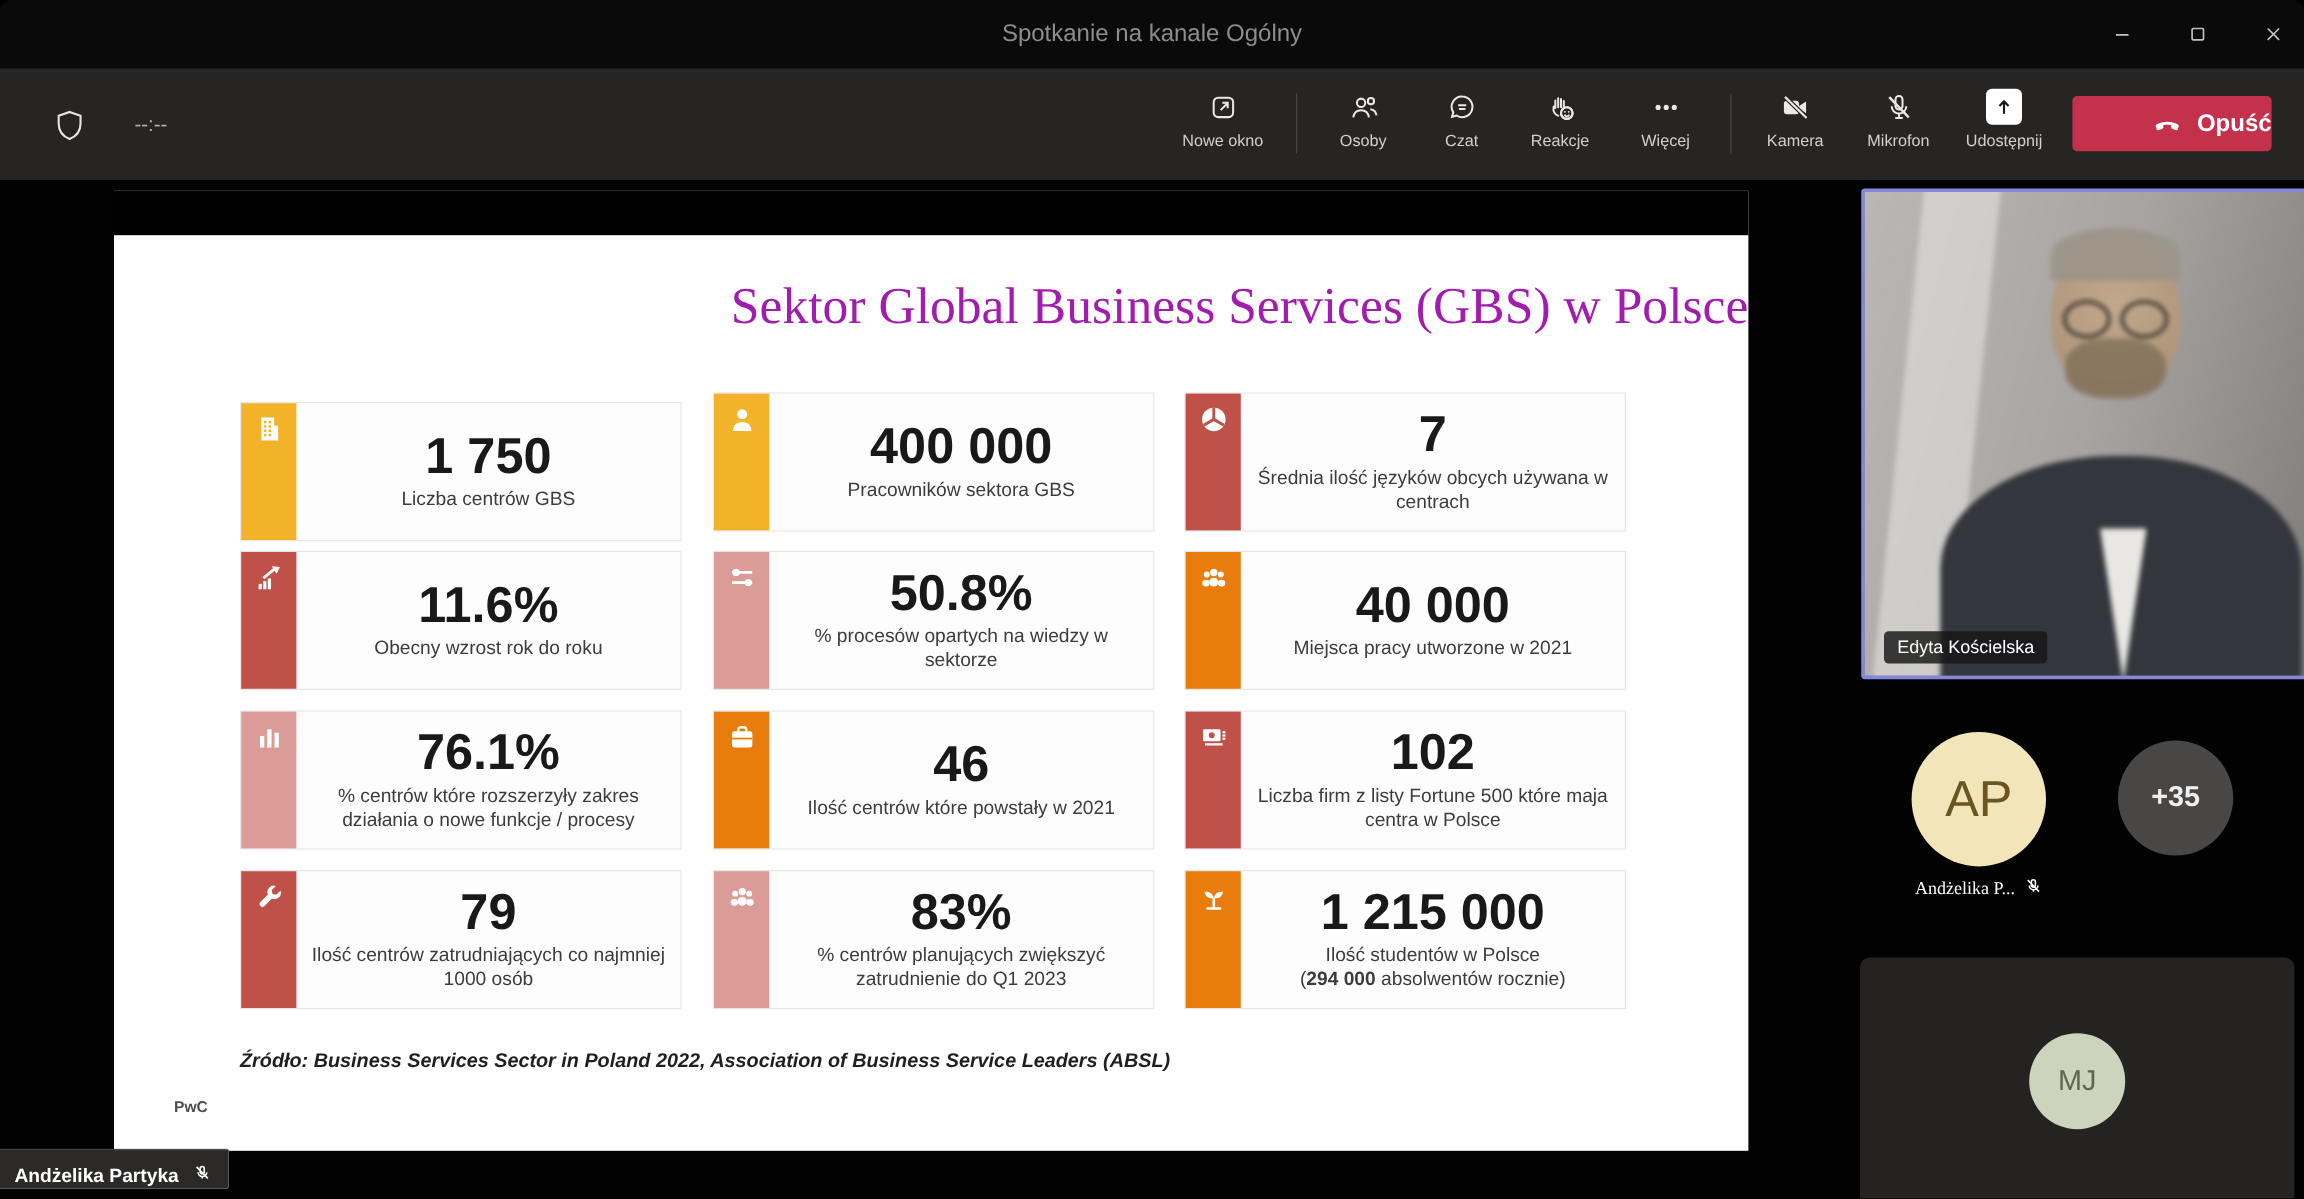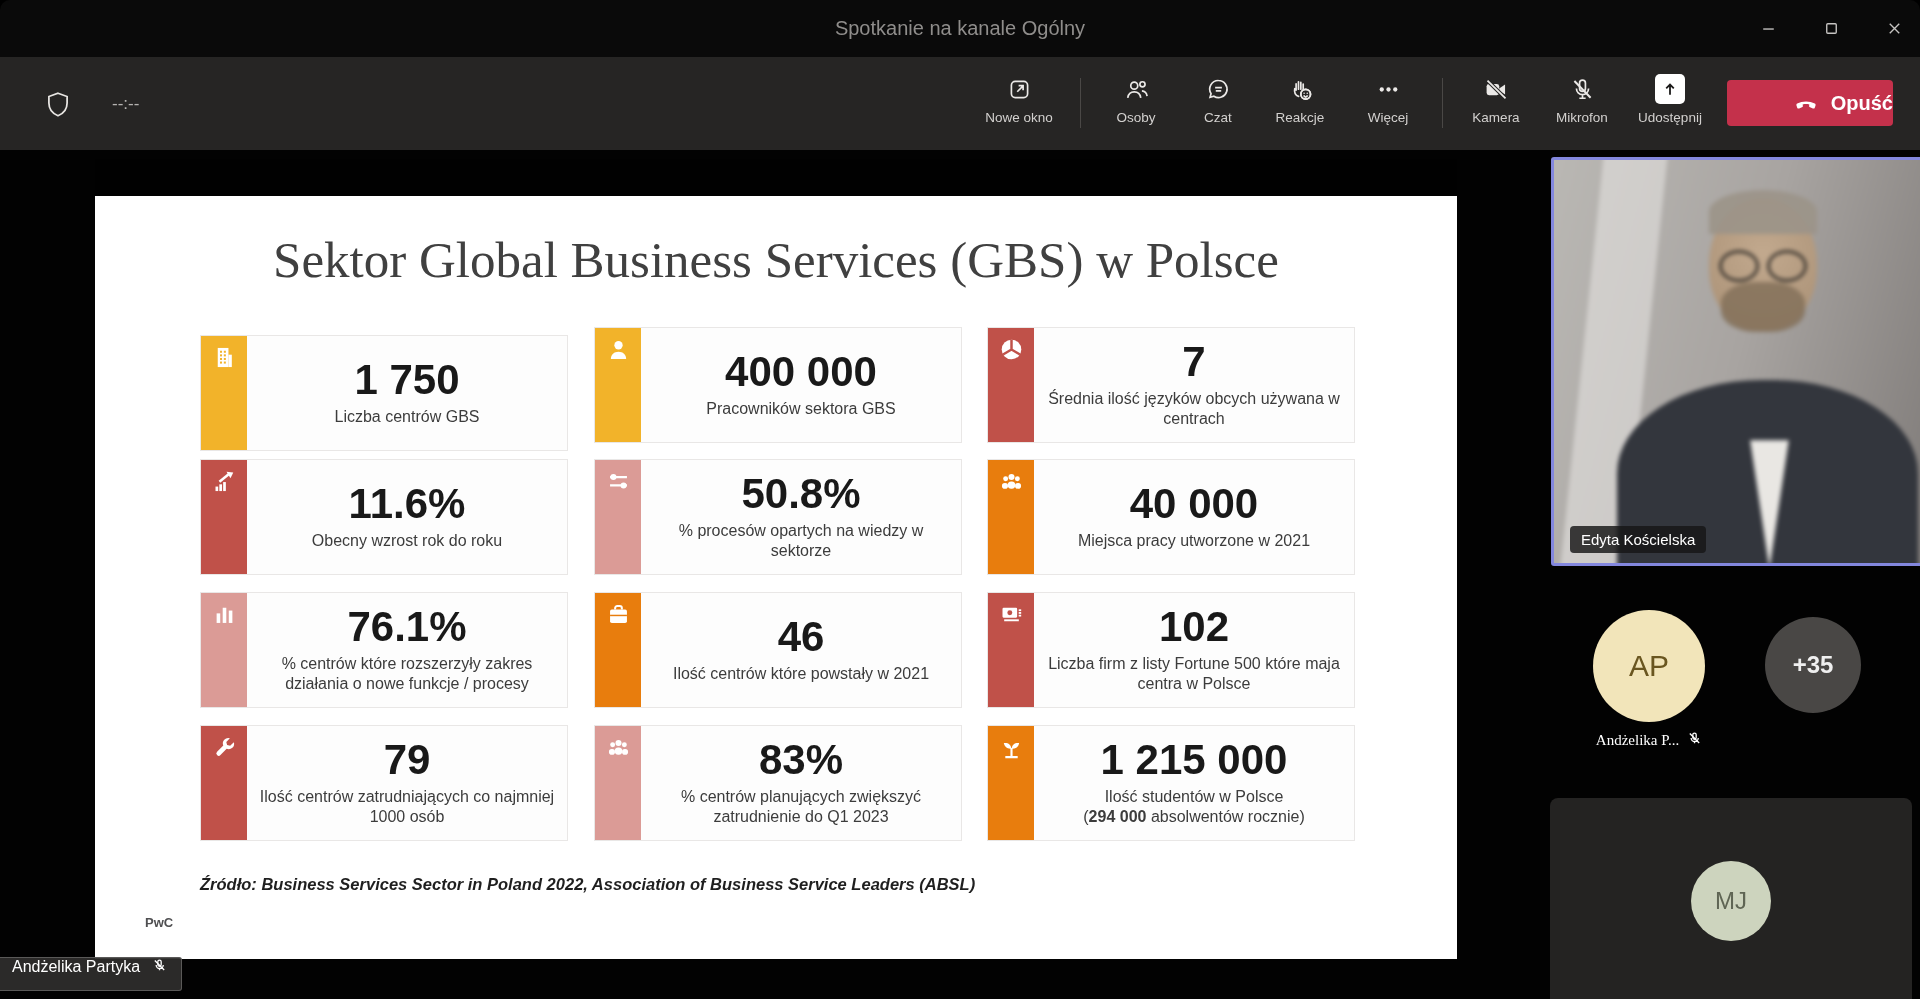--- a/index.html
+++ b/index.html
@@ -21,21 +21,21 @@
   .tdiv{position:absolute;top:21px;width:1px;height:50px;background:#4a4846;}
   .sharebox{width:30px;height:30px;background:#fff;border-radius:5px;display:flex;align-items:center;justify-content:center;}
   .sharebox svg{width:18px;height:18px;stroke:#1b1a19;stroke-width:2;fill:none;}
   .leave{position:absolute;left:1727px;top:23px;width:166px;height:46px;border-radius:4px;display:flex;align-items:center;justify-content:center;gap:12px;cursor:pointer;}
   .leave svg{width:26px;height:26px;}
   .leave .lv{color:#fff;font-size:20px;font-weight:700;}
   
   .stage{position:absolute;left:0;top:150px;width:1920px;height:849px;background:#020202;}
   .slide{position:absolute;left:95px;top:9px;width:1362px;height:800px;background:#fff;}
   .slide-band{position:absolute;left:0;top:0;width:100%;height:37px;background:#010101;}
-  .slide-title{position:absolute;left:0;top:72px;width:100%;text-align:center;font-family:"Liberation Serif",serif;font-size:51px;color:#404040;}
+  .slide-title{position:absolute;left:0;top:72px;width:100%;text-align:right;font-family:"Liberation Serif",serif;font-size:43px;color:#a21caf;}
   .card{position:absolute;width:368px;height:116px;background:#fdfdfd;border:1px solid #e9e7e6;box-sizing:border-box;display:flex;}
   .card-bar{width:46px;flex:0 0 46px;display:flex;justify-content:center;align-items:flex-start;padding-top:8px;box-sizing:border-box;}
   .card-bar svg{width:27px;height:27px;fill:#fff;}
   .card-body{flex:1;display:flex;flex-direction:column;align-items:center;justify-content:center;padding:0 10px;}
   .card-value{font-size:42px;font-weight:700;color:#191919;line-height:1.02;}
   .card-label{margin-top:6px;font-size:16px;color:#3c3c3c;line-height:1.25;text-align:center;}
   .footnote{position:absolute;left:105px;top:716px;font-size:16.5px;font-style:italic;font-weight:600;color:#1f1f1f;}
   .pwc{position:absolute;left:50px;top:756px;font-size:13px;color:#4f4f51;font-weight:700;}
   
   .video-tile{position:absolute;left:1551px;top:157px;width:424px;height:409px;border:3px solid #8387DE;border-radius:3px;box-sizing:border-box;background:#777;overflow:hidden;cursor:pointer;}
@@ -44,28 +44,28 @@
   .vid .pane{position:absolute;left:34px;top:0;width:64px;height:100%;background:rgba(238,236,233,.5);transform:skewX(-6deg);}
   .vid .suit{position:absolute;left:16%;bottom:-6px;width:70%;height:47%;background:#33363d;border-radius:48% 48% 0 0;}
   .vid .shirt{position:absolute;left:47%;bottom:0;width:9%;height:31%;background:#e9e7e3;clip-path:polygon(0 0,100% 0,50% 100%);}
   .vid .head{position:absolute;left:50%;margin-left:-54px;top:44px;width:108px;height:132px;background:radial-gradient(circle at 50% 42%,#c2a98e,#a78e73);border-radius:50% 50% 46% 46%;}
   .vid .hair{position:absolute;left:50%;margin-left:-54px;top:36px;width:108px;height:44px;background:#9b9388;border-radius:50% 50% 0 0;opacity:.9;}
   .vid .beard{position:absolute;left:50%;margin-left:-42px;top:128px;width:84px;height:50px;background:#84715a;border-radius:42%;opacity:.85;}
   .vid .glasses{position:absolute;left:50%;margin-left:-44px;top:96px;width:88px;height:28px;display:flex;gap:8px;justify-content:center;}
   .vid .lens{width:36px;height:26px;border:3px solid #40ër3a33;border:3px solid #403a33;border-radius:50%;}
   .nametag{position:absolute;left:16px;bottom:10px;background:rgba(22,22,22,.82);border-radius:4px;padding:5px 11px;color:#fff;font-size:15px;z-index:3;}
   .avatar{position:absolute;border-radius:50%;display:flex;align-items:center;justify-content:center;cursor:pointer;}
-  .av-ap{left:1593px;top:610px;width:112px;height:112px;font-size:30px;color:#6a5620;}
+  .av-ap{left:1593px;top:610px;width:112px;height:112px;font-size:42px;color:#6a5620;}
   .av-ov{left:1765px;top:617px;width:96px;height:96px;font-size:24px;color:#efefef;}
   .av-name{position:absolute;left:1545px;top:731px;width:208px;text-align:center;color:#fff;font-size:15px;display:flex;align-items:center;justify-content:center;gap:8px;font-family:Liberation Serif, serif;}
   .mini-mic svg{width:15px;height:15px;stroke:#fff;stroke-width:1.4;fill:none;}
   .mj-tile{position:absolute;left:1550px;top:798px;width:362px;height:201px;background:#242322;border-radius:8px 8px 0 0;cursor:pointer;}
   .av-mj{left:141px;top:63px;width:80px;height:80px;font-size:24px;color:#5f6554;position:absolute;}
   
-  .presenter{position:absolute;left:0;top:957px;height:32px;display:flex;align-items:flex-start;gap:12px;padding:0 14px 0 12px;background:rgba(46,45,44,.94);border:1px solid #5a5958;border-left:none;color:#fff;font-size:16px;border-radius:0 3px 3px 0;}
+  .presenter{position:absolute;left:0;top:957px;height:32px;display:flex;align-items:flex-end;gap:12px;padding:0 14px 0 12px;background:rgba(46,45,44,.94);border:1px solid #5a5958;border-left:none;color:#fff;font-size:16px;border-radius:0 3px 3px 0;font-weight:bold;}
 </style>
 </head>
 <body>
 
 <div id="app">
 
   <div class="titlebar">
     <div class="win-title">Spotkanie na kanale Ogólny</div>
     <div class="winctl" style="left:1745px">
       <svg viewBox="0 0 18 18">

